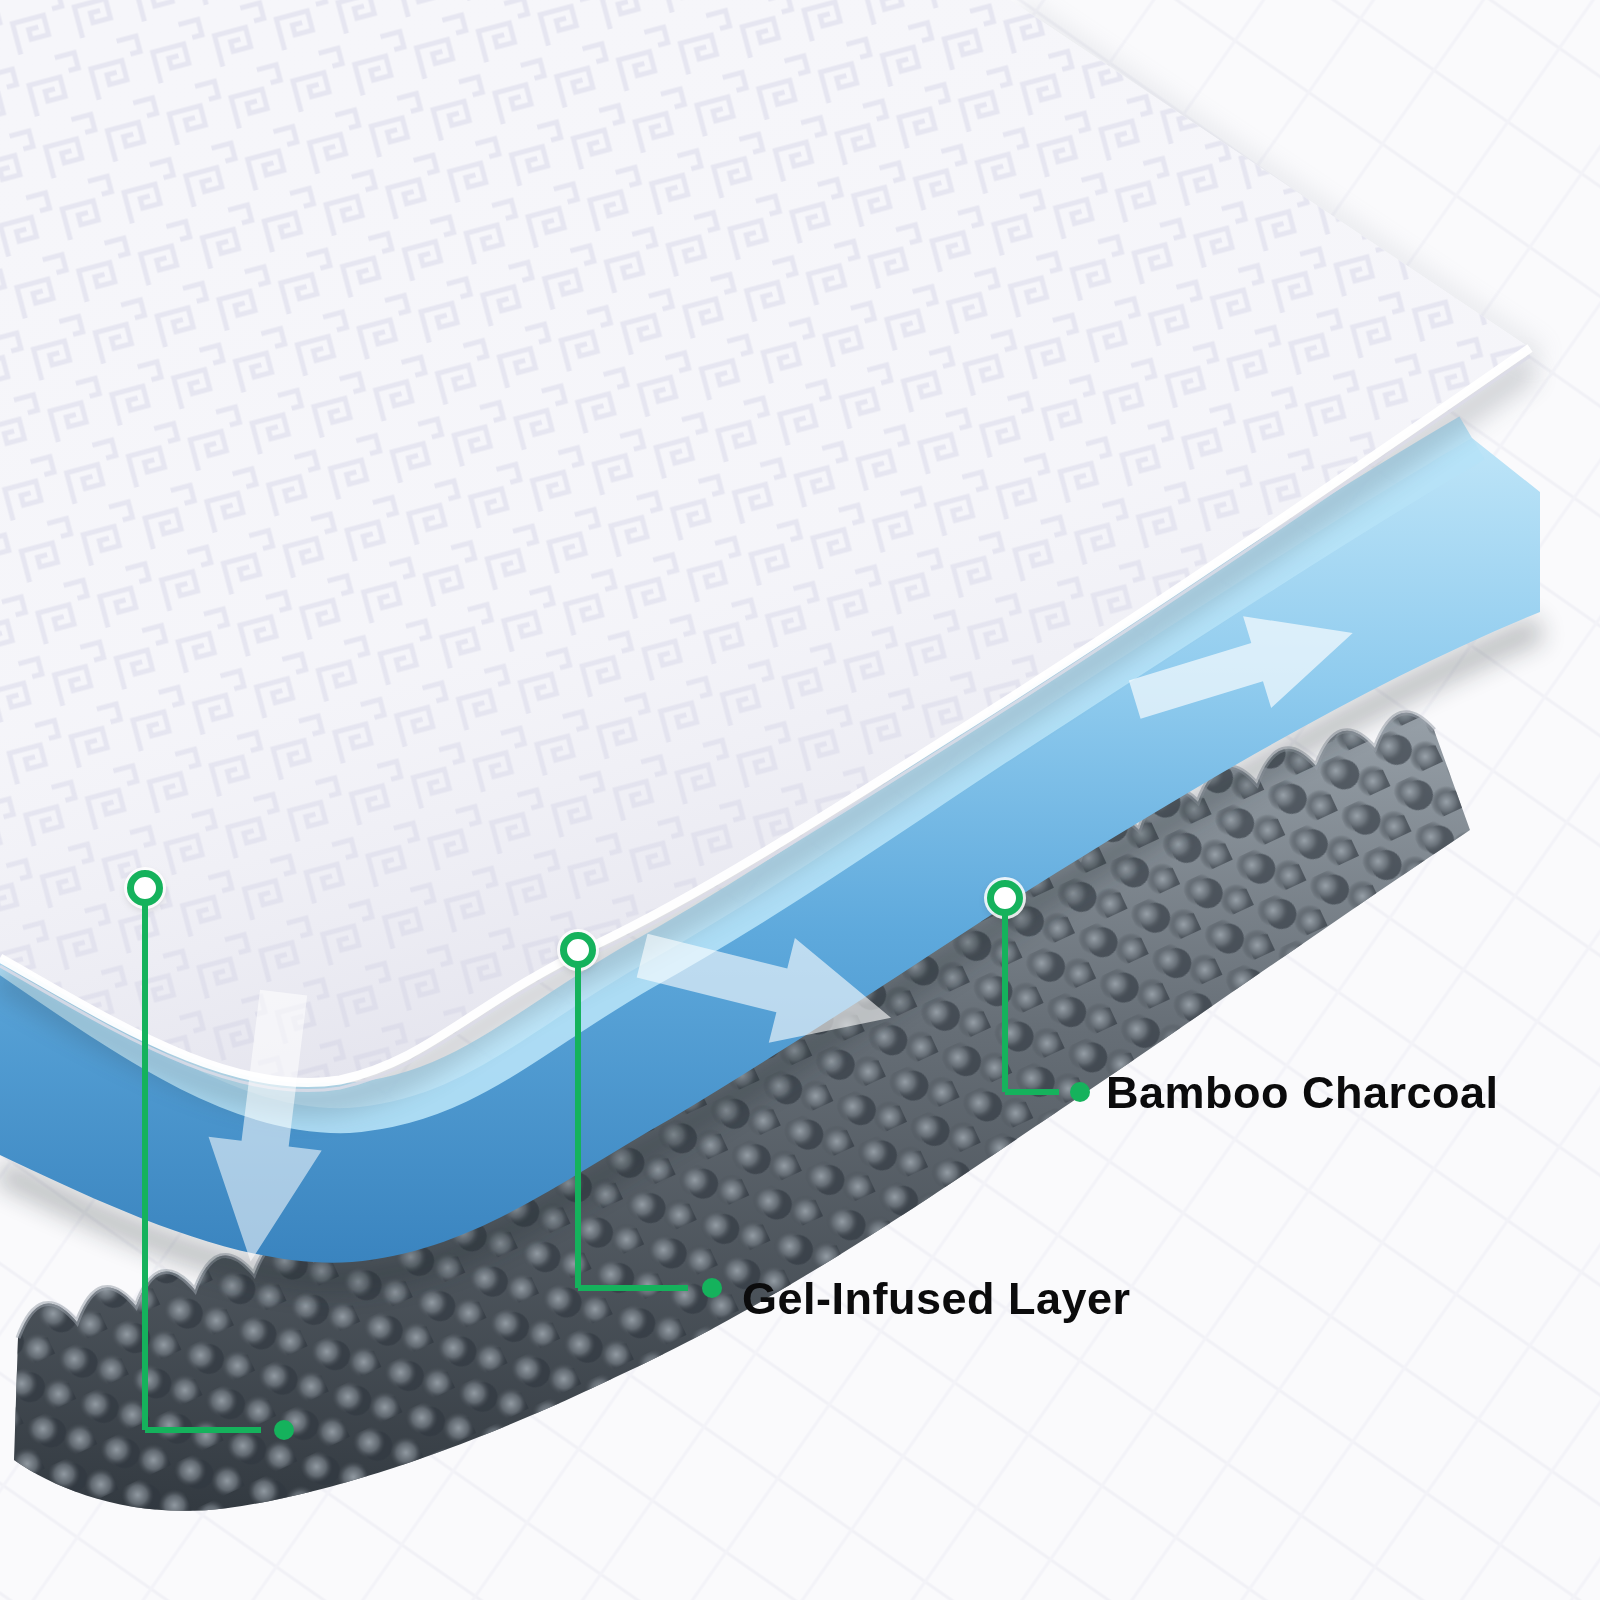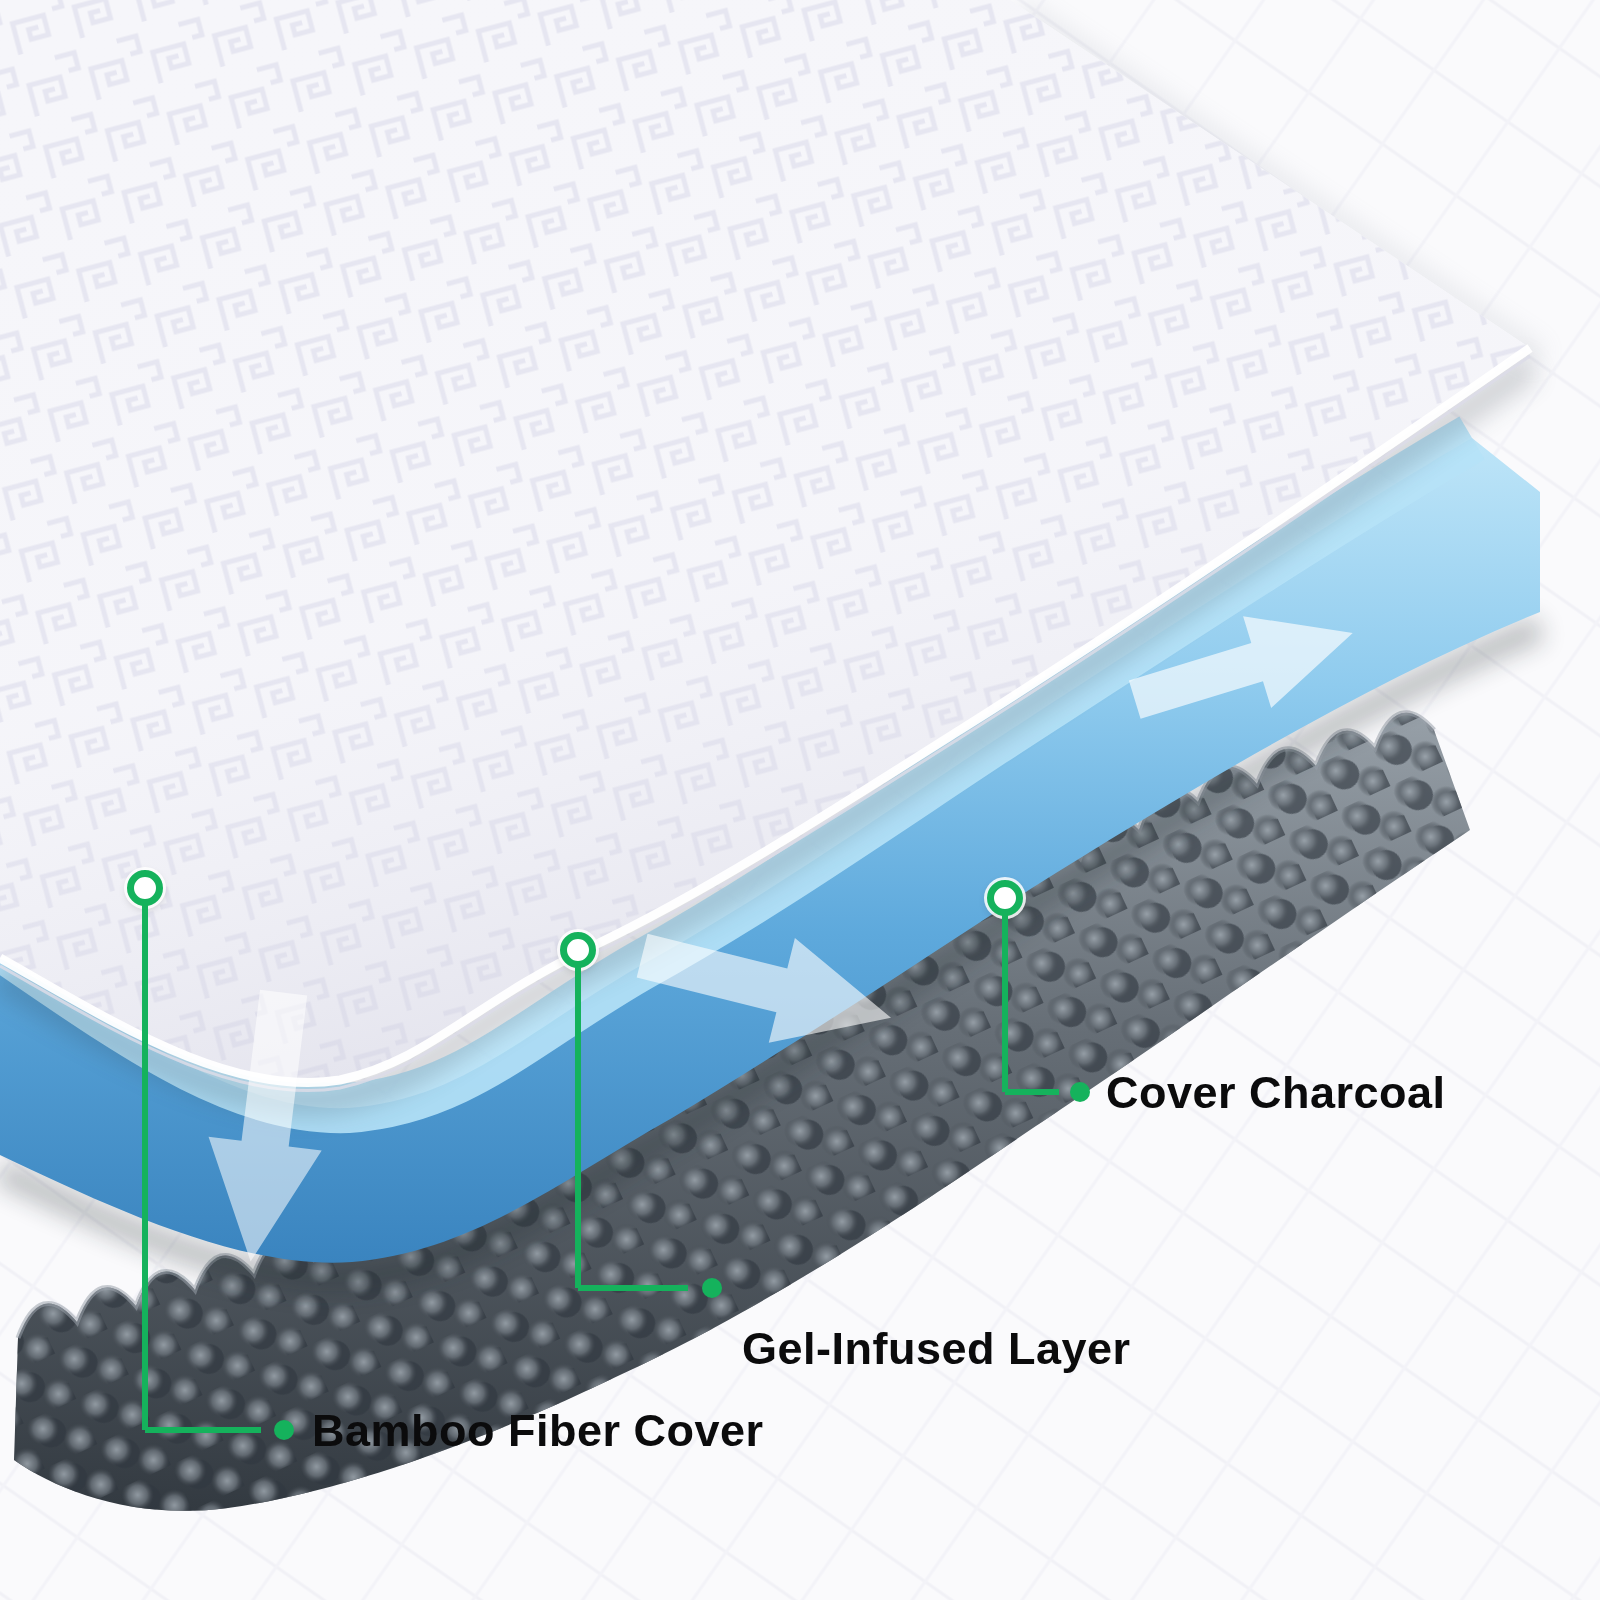--- a/index.html
+++ b/index.html
@@ -174,33 +174,30 @@
       <use href="#arrowShape" transform="translate(268,1120) rotate(97) scale(0.95)" opacity="0.55"></use>
       <use href="#arrowShape" transform="translate(760,985) rotate(14) scale(0.9)" opacity="0.6"></use>
       <use href="#arrowShape" transform="translate(1238,668) rotate(-17) scale(0.8)" opacity="0.65"></use>
     </g>
   </svg>
 
   <div class="marker" style="left:127px;top:870px;"></div>
   <div class="vline" style="left:142px;top:904px;height:526px;"></div>
   <div class="hline" style="left:145px;top:1427px;width:116px;"></div>
   <div class="bullet" style="left:274px;top:1420px;"></div>
-  <div class="label vcenter" style="left:312px;top:1430px;">
-    <span>Bamboo Fiber Cover</span>
-  </div>
 
   <div class="marker" style="left:560px;top:932px;"></div>
   <div class="vline" style="left:575px;top:966px;height:322px;"></div>
   <div class="hline" style="left:578px;top:1285px;width:110px;"></div>
   <div class="bullet" style="left:702px;top:1278px;"></div>
-  <div class="label vcenter" style="left:742px;top:1348px;">
+  <div class="label vcenter" style="left:742px;top:1298px;">
     <span>Gel-Infused Layer</span>
   </div>
 
   <div class="marker" style="left:987px;top:880px;"></div>
   <div class="vline" style="left:1002px;top:914px;height:178px;"></div>
   <div class="hline" style="left:1005px;top:1089px;width:54px;"></div>
   <div class="bullet" style="left:1070px;top:1082px;"></div>
   <div class="label" style="left:1106px;top:1064px;">
-    <div>Cover Charcoal</div>
+    <div>Bamboo Charcoal</div>
   </div>
 
 </div>
 
 </body></html>

